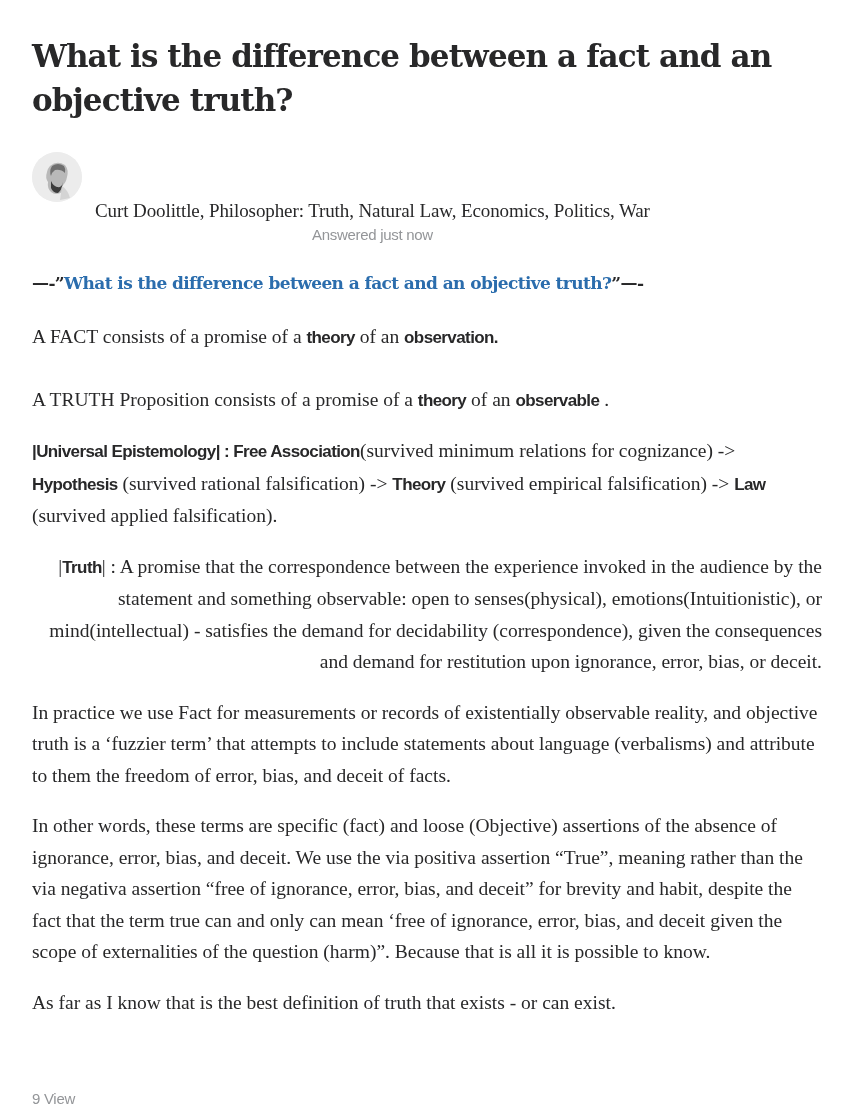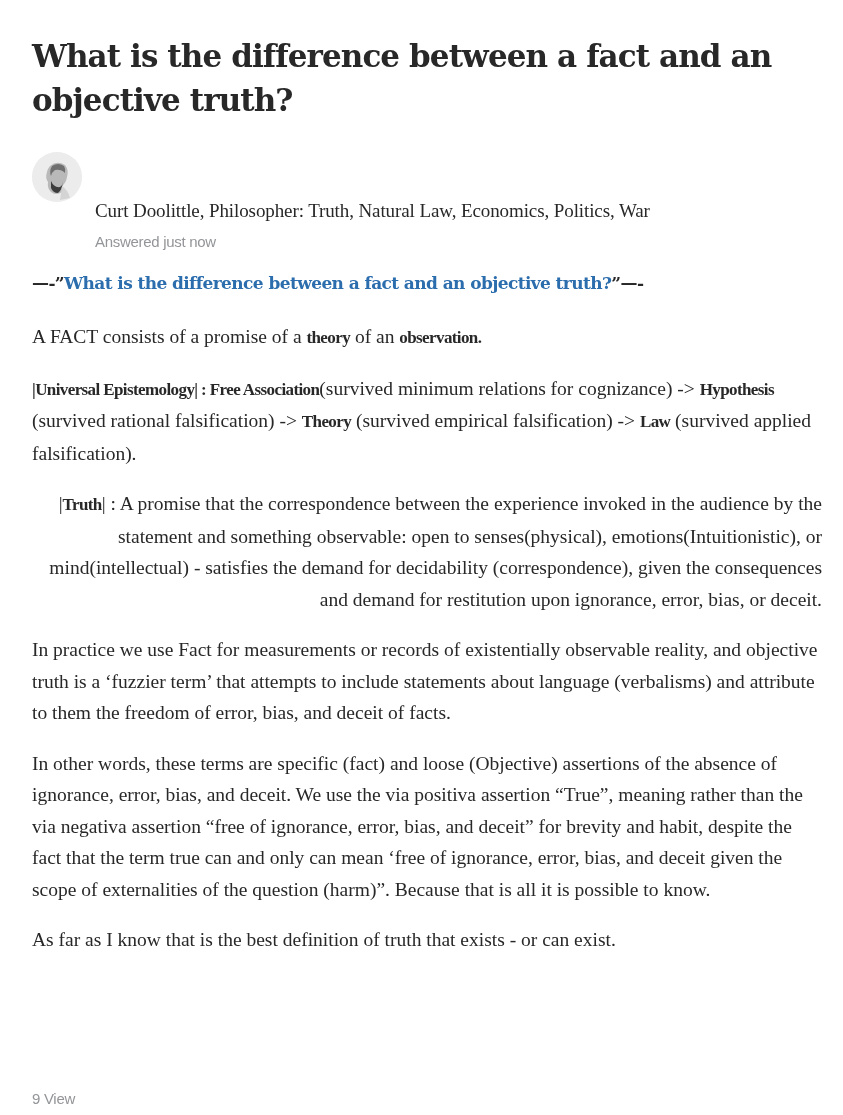--- a/index.html
+++ b/index.html
@@ -59,36 +59,37 @@
       line-height: 26px;
       color: #282829;
       letter-spacing: -0.1px;
       margin-top: 48px;
     }
     .answered {
       font-family: "Liberation Sans", sans-serif;
       font-size: 15px;
       line-height: 20px;
       color: #939598;
-      margin-top: 8px;
+      margin-top: 1px;
       letter-spacing: -0.3px;
+      text-align: center;
     }
     .body {
       position: absolute;
       left: 32px;
       top: 230px;
       width: 790px;
       font-family: "Liberation Serif", serif;
       font-size: 19.5px;
       line-height: 31.5px;
       color: #282829;
       margin-top: 38px;
     }
     .body p { margin: 0; }
-    .body b { font-family: Liberation Serif, serif; font-size: 17px; font-weight: bold; letter-spacing: -0.6px; }
+    .body b { font-family: Liberation Sans, sans-serif; font-size: 17px; font-weight: bold; letter-spacing: -0.6px; }
     .quote-line {
       font-family: "DejaVu Serif", serif;
       font-weight: bold;
       font-size: 17px;
       letter-spacing: -0.6px;
       color: #282829;
       line-height: 31px;
     }
     .quote-link {
       color: #2b6dad;
@@ -133,20 +134,21 @@
       <span class="author-line">Curt Doolittle, Philosopher: Truth, Natural Law, Economics, Politics, War</span>
       <span class="answered">Answered just now</span>
     </div>
   </div>
 
   <div class="body">
     <p class="quote-line"><span>—-”</span><a class="quote-link" href="#" style="color: rgb(43, 109, 173);">What is the difference between a fact and an objective truth?</a><span>”—-</span></p>
 
     <p class="p-fact"><span>A FACT consists of a promise of a </span><b>theory</b><span> of an </span><b>observation.</b></p>
 
+    <p class="p-truthprop"><span>A TRUTH Proposition consists of a promise of a </span><b>theory</b><span> of an </span><b>observable</b><span> .</span></p>
 
     <p class="p-epist"><b>|Universal Epistemology| : Free Association</b><span>(survived minimum relations for cognizance) -&gt; </span><b>Hypothesis</b><span> (survived rational falsification) -&gt; </span><b>Theory</b><span> (survived empirical falsification) -&gt; </span><b>Law</b><span> (survived applied falsification).</span></p>
 
     <p class="p-truth"><span>|</span><b>Truth</b><span>| : A promise that the correspondence between the experience invoked in the audience by the statement and something observable: open to senses(physical), emotions(Intuitionistic), or mind(intellectual) - satisfies the demand for decidability (correspondence), given the consequences and demand for restitution upon ignorance, error, bias, or deceit.</span></p>
 
     <p class="p-practice">In practice we use Fact for measurements or records of existentially observable reality, and objective truth is a ‘fuzzier term’ that attempts to include statements about language (verbalisms) and attribute to them the freedom of error, bias, and deceit of facts.</p>
 
     <p class="p-other">In other words, these terms are specific (fact) and loose (Objective) assertions of the absence of ignorance, error, bias, and deceit. We use the via positiva assertion “True”, meaning rather than the via negativa assertion “free of ignorance, error, bias, and deceit” for brevity and habit, despite the fact that the term true can and only can mean ‘free of ignorance, error, bias, and deceit given the scope of externalities of the question (harm)”. Because that is all it is possible to know.</p>
 
     <p class="p-final">As far as I know that is the best definition of truth that exists - or can exist.</p>

